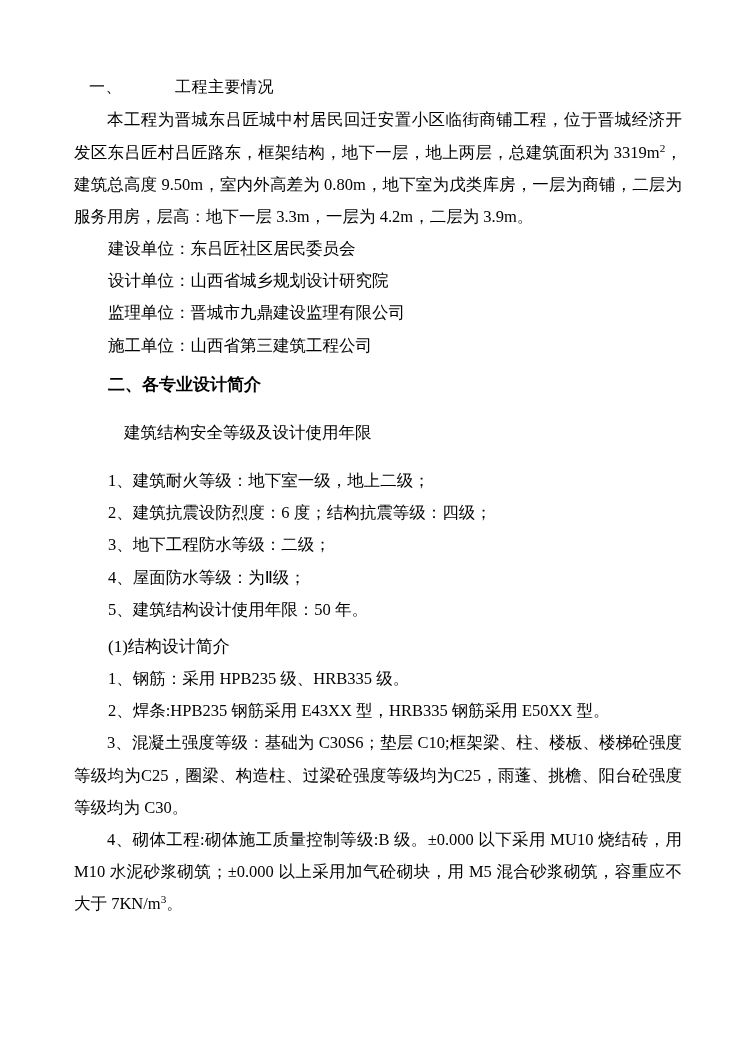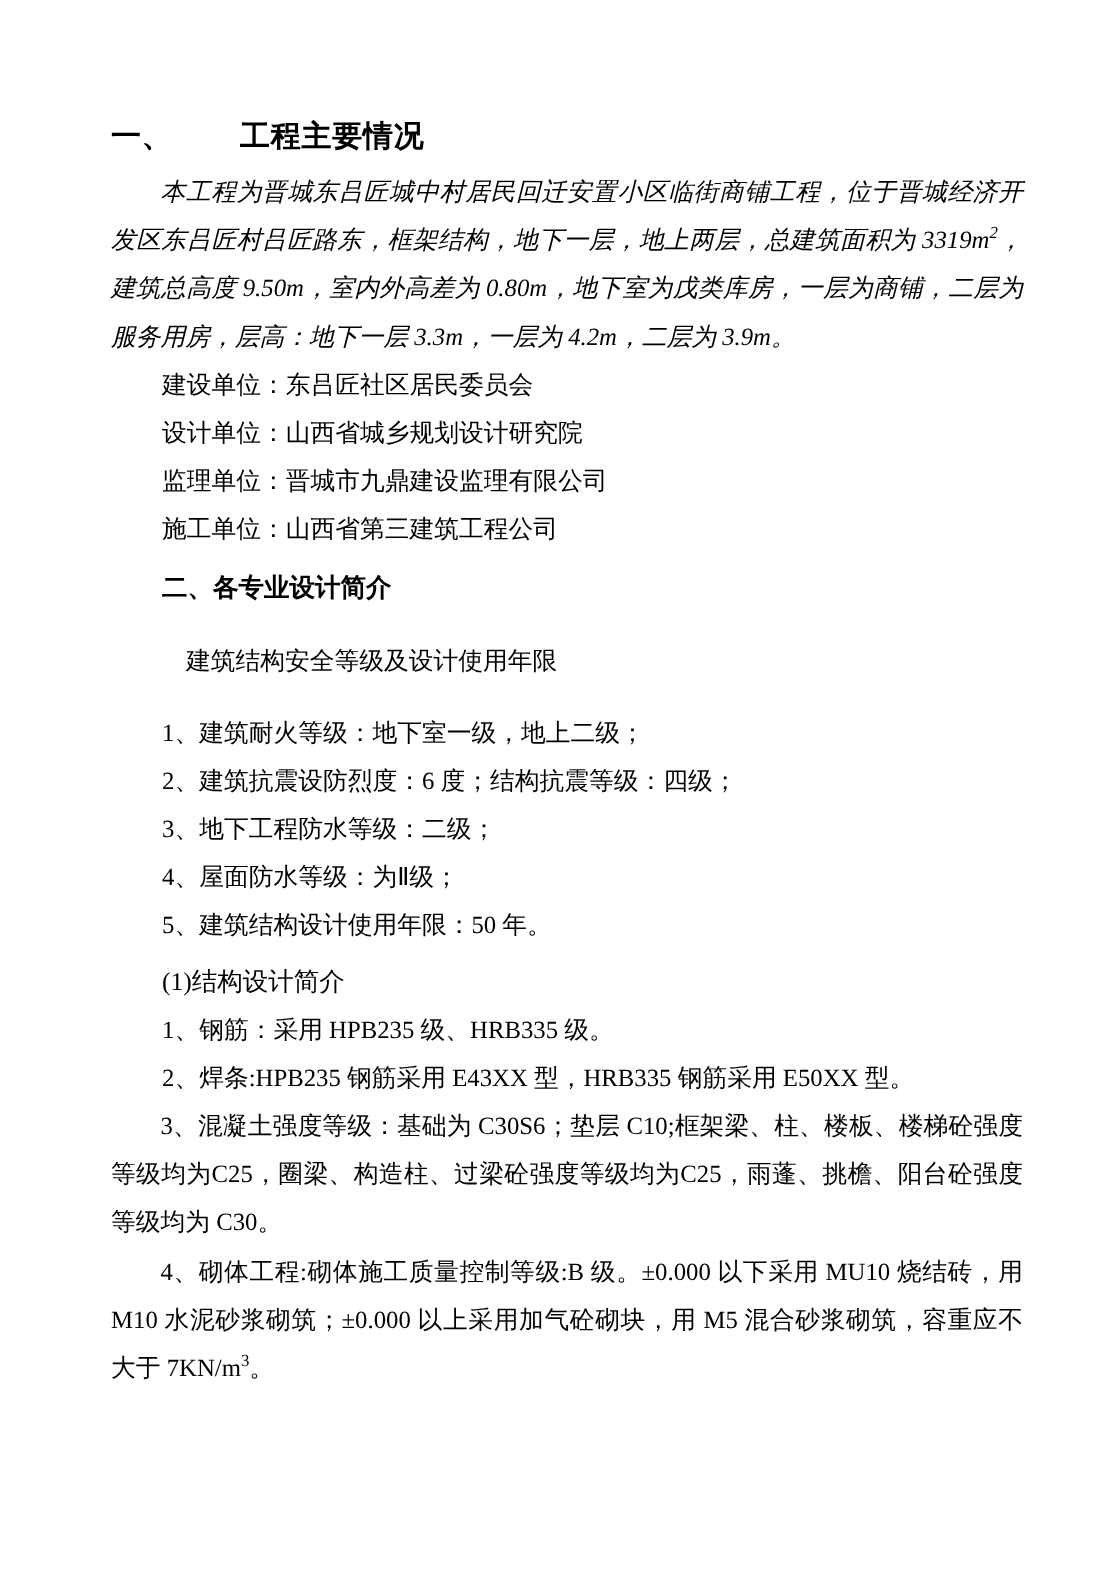--- a/index.html
+++ b/index.html
@@ -20,24 +20,24 @@
     padding: 72px 62px 60px 74px;
     overflow: hidden;
   }
   .doc-body {
     font-size: 16.5px;
     line-height: 1.92;
     color: #000000;
     text-align: justify;
   }
   .heading1 {
-    font-weight: bold;
-    font-size: 20px;
+    font-weight: normal;
+    font-size: 16px;
     letter-spacing: 0.5px;
-    margin: 0 0 2px 0;
+    margin: 0 0 2px 15px;
     line-height: 1.9;
   }
   .heading1 .num {
     display: inline-block;
     min-width: 86px;
   }
   .heading2 {
     font-weight: bold;
     font-size: 17px;
     margin: 6px 0 0 0;
@@ -48,21 +48,20 @@
     font-weight: normal;
     font-size: 17px;
     margin: 4px 0 0 0;
     padding-left: 34px;
     line-height: 1.95;
   }
   p.para {
     margin: 0;
     text-indent: 2em;
     line-height: 1.95;
-    font-style: italic;
   }
   p.flush {
     margin: 16px;
     padding-left: 34px;
     line-height: 1.95;
     text-indent: 0;
   }
   p.indent1 {
     margin: 0;
     padding-left: 34px;

